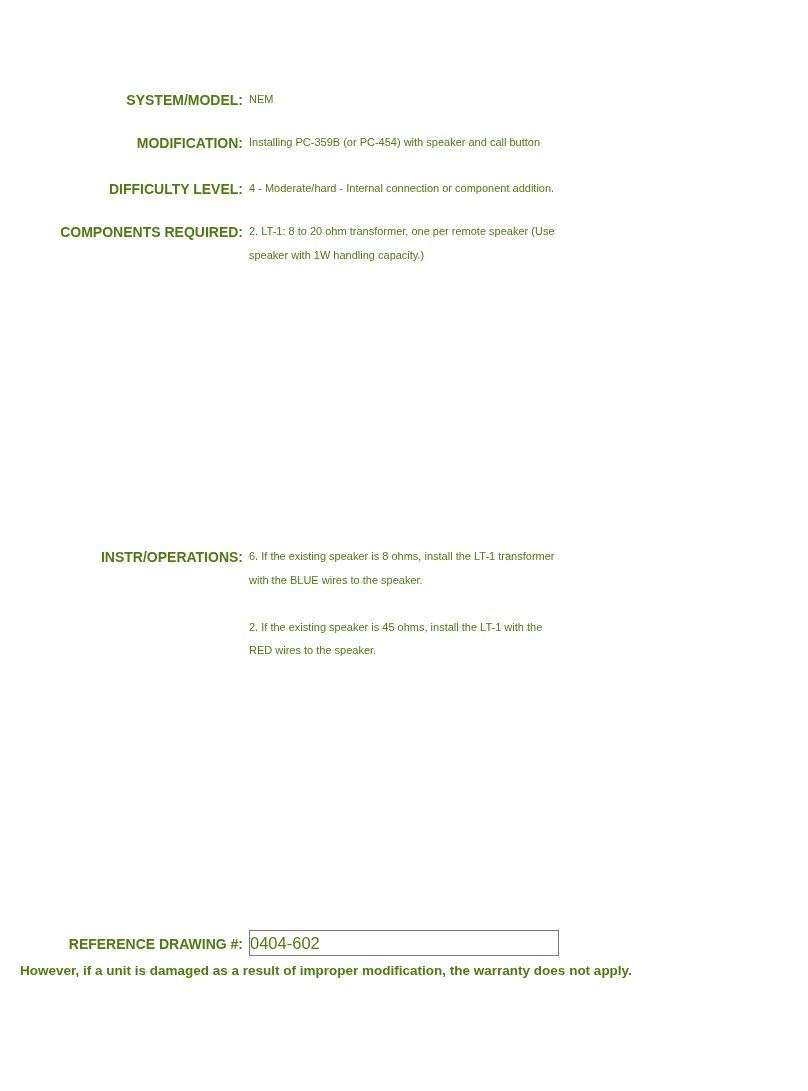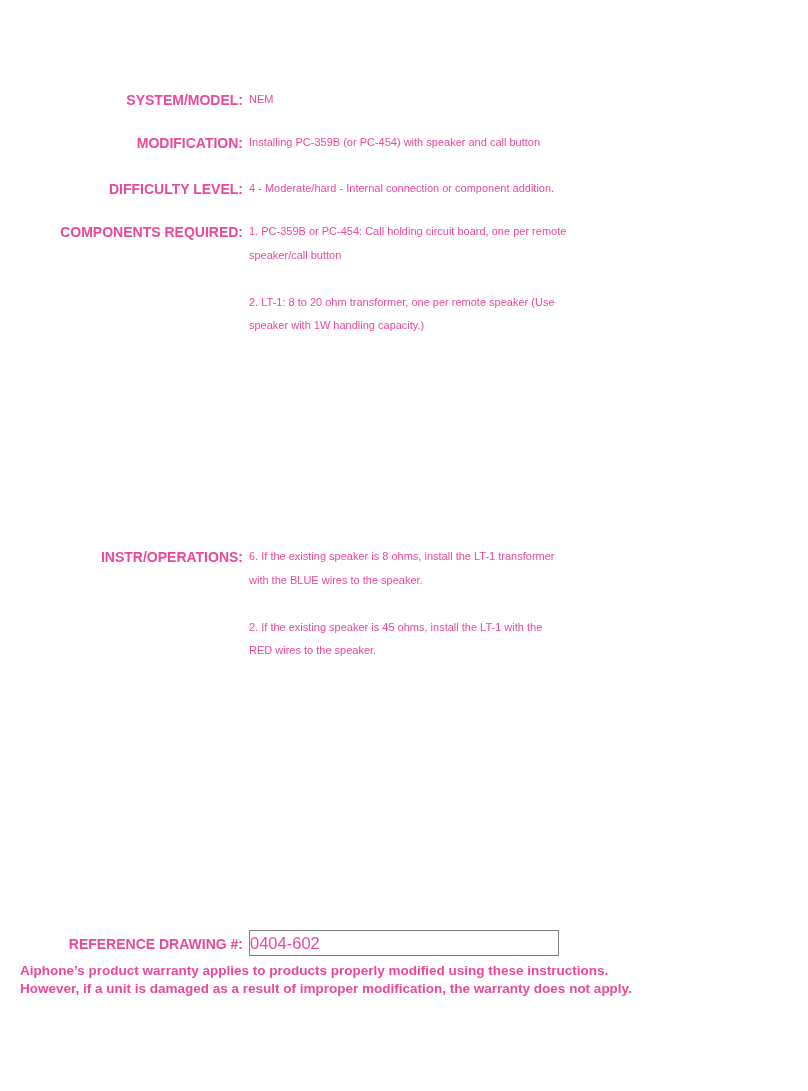--- a/index.html
+++ b/index.html
@@ -6,21 +6,21 @@
     margin: 0;
     padding: 0;
     background: #ffffff;
   }
   .page {
     position: relative;
     width: 808px;
     height: 1091px;
     background: #ffffff;
     font-family: "Liberation Sans", sans-serif;
-    color: #ec4899;
+    color: #4d7c0f;
     overflow: hidden;
   }
   .row { position: absolute; left: 0; width: 808px; }
   .field-label {
     position: absolute;
     left: 0;
     top: 1px;
     width: 243px;
     text-align: right;
     font-weight: bold;
@@ -85,22 +85,20 @@
   <div class="row" style="top:177px">
     <div class="field-label">DIFFICULTY LEVEL:</div>
     <div class="field-content">
       <div class="para">4 - Moderate/hard - Internal connection or component addition.</div>
     </div>
   </div>
 
   <div class="row" style="top:220px">
     <div class="field-label">COMPONENTS REQUIRED:</div>
     <div class="field-content">
-      <div class="para">1. PC-359B or PC-454: Call holding circuit board, one per remote
-speaker/call button</div>
       <div class="para">2. LT-1: 8 to 20 ohm transformer, one per remote speaker (Use
 speaker with 1W handling capacity.)</div>
     </div>
   </div>
 
   <div class="row" style="top:545px">
     <div class="field-label">INSTR/OPERATIONS:</div>
     <div class="field-content">
       <div class="para">6. If the existing speaker is 8 ohms, install the LT-1 transformer
 with the BLUE wires to the speaker.</div>
@@ -110,17 +108,16 @@
   </div>
 
   <div class="row" style="top:933px">
     <div class="field-label" style="top:0">REFERENCE DRAWING #:</div>
     <div class="ref-box">
       <span>0404-602</span>
     </div>
   </div>
 
   <div class="warranty">
-    <div class="warranty-line">Aiphone’s product warranty applies to products properly modified using these instructions.</div>
     <div class="warranty-line">However, if a unit is damaged as a result of improper modification, the warranty does not apply.</div>
   </div>
 
 </div>
 
 </body></html>

